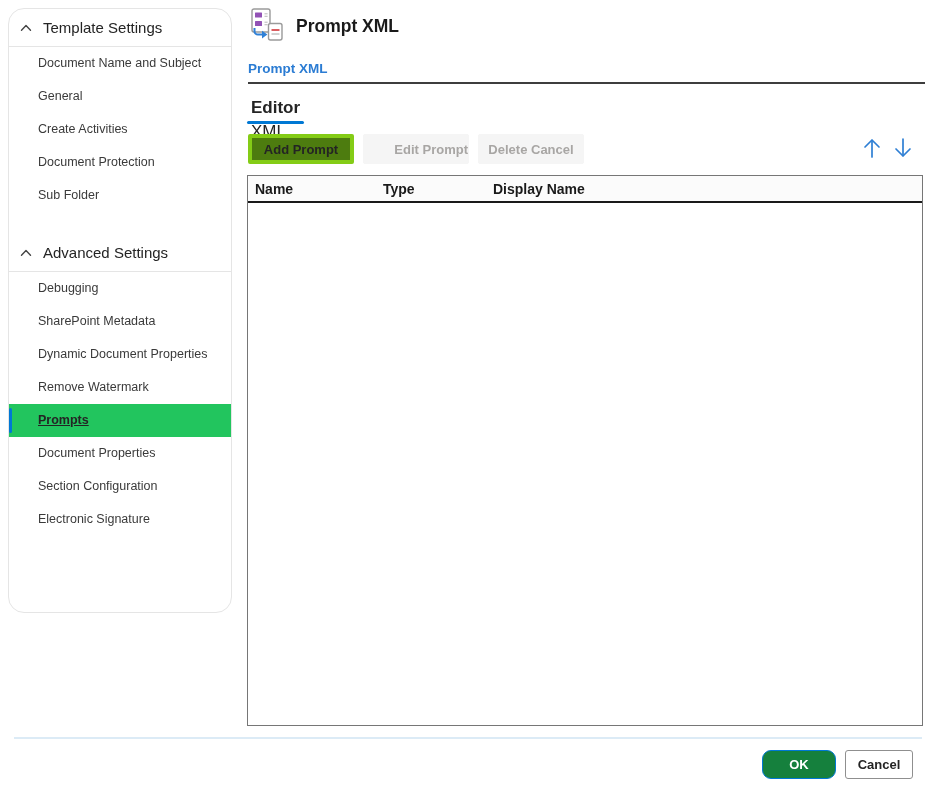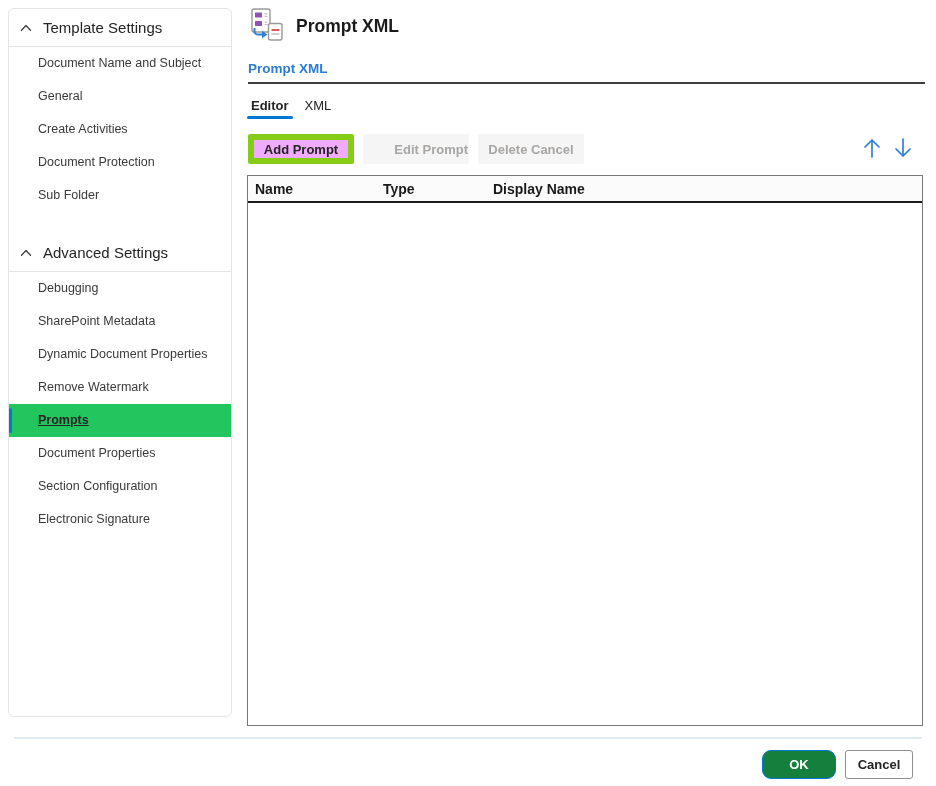--- a/index.html
+++ b/index.html
@@ -8,22 +8,22 @@
     position:relative;
     width:936px; height:786px;
     font-family:"Liberation Sans", sans-serif;
     color:#242424;
     overflow:hidden;
   }
 
   
   .sidebar {
     position:absolute; left:8px; top:8px;
-    width:224px; height:709px;
-    border:1px solid #e5e5e5; border-radius:6px;
+    width:224px; height:605px;
+    border:1px solid #e5e5e5; border-radius:16px;
     background:#fff; overflow:hidden;
   }
   .section-header {
     display:flex; align-items:center; gap:11px;
     height:37px; padding:0 11px;
     font-size:15px; color:#242424; cursor:pointer;
   }
   .section-header .chev { display:flex; align-items:center; }
   .sb-divider { height:1px; background:#e5e5e5; }
   .sb-item {
@@ -54,36 +54,36 @@
     font-size:13.5px; font-weight:bold; color:#2b7cd3;
   }
   .subheading-rule {
     position:absolute; left:248px; top:82px;
     width:677px; height:2px; background:#3d3d3d;
   }
 
   
   .tabs {
     position:absolute; left:250px; top:96px;
-    display:flex; gap:14px; font-size:13px;
+    display:flex; font-size:17px;flex-direction:column;
   }
   .tab { padding:2px 1px; color:#242424; cursor:pointer; position:relative; }
   .tab.active { font-weight:bold; }
   .tab.active::after {
     content:""; position:absolute; left:-3px; right:-3px; bottom:-4px;
     height:3px; border-radius:2px; background:#0078d4;
   }
 
   
   .btn {
     position:absolute; height:30px; width:106px;
     font-family:inherit; font-size:13px; font-weight:bold;
     border-radius:2px; cursor:pointer;
   }
-  .btn-add { left:248px; top:134px; background:#f0abfc; border:6px solid #84cc16; color:#242424; }
+  .btn-add { left:248px; top:134px; background:#4d7c0f; border:4px solid #84cc16; color:#242424; }
   .btn-disabled {
     background:#f5f5f5; border:1px solid #f5f5f5;
     color:#a8a6a4; cursor:default; font-weight:bold;
   }
   .btn-edit { left:363px; top:134px;text-align:right; }
   .btn-delete { left:478px; top:134px; }
   .icon-btn {
     position:absolute; top:136px; width:24px; height:26px;
     background:none; border:none; cursor:pointer; padding:0;
   }

